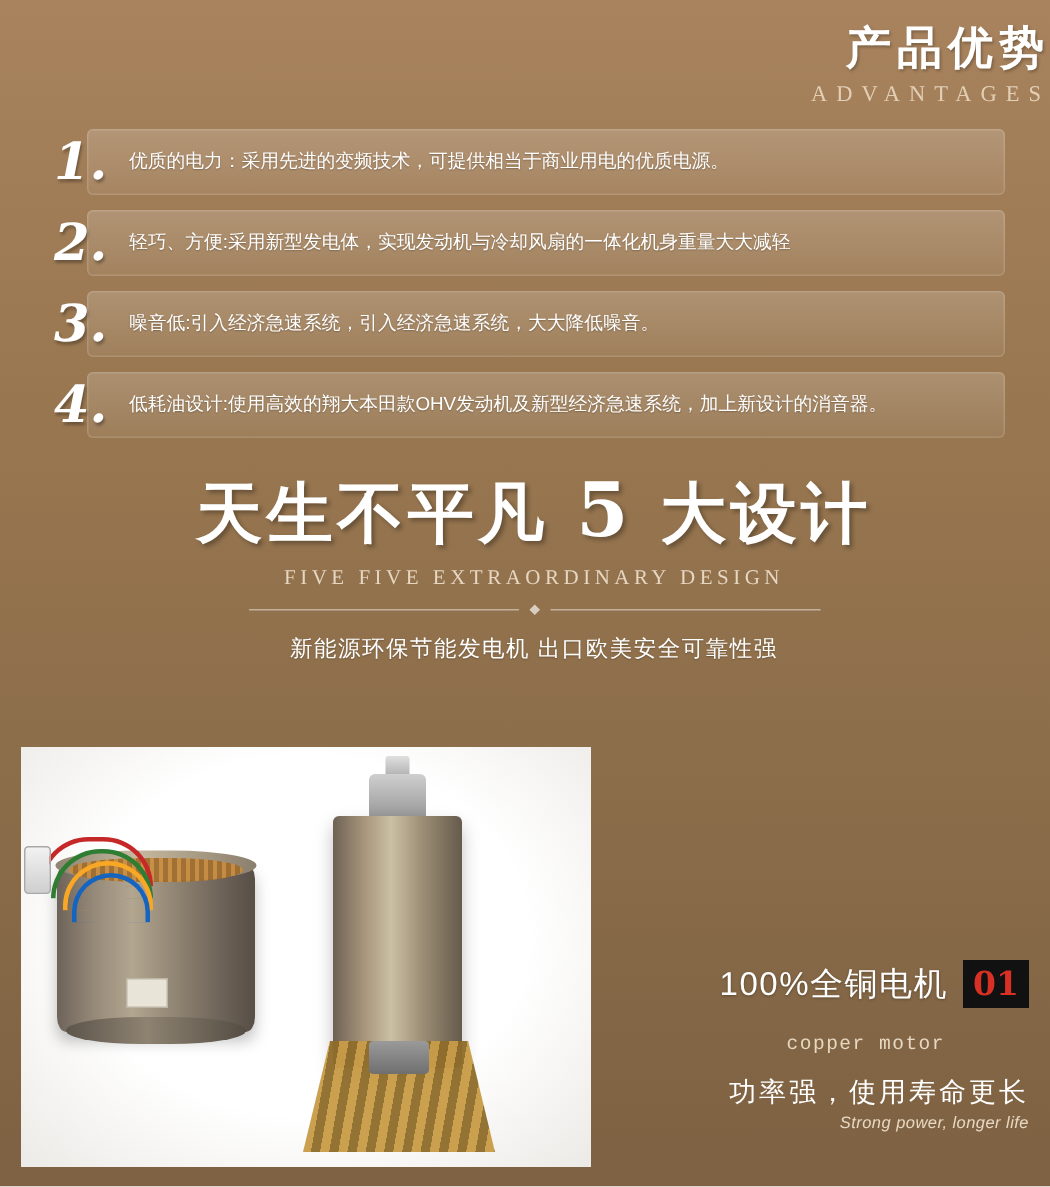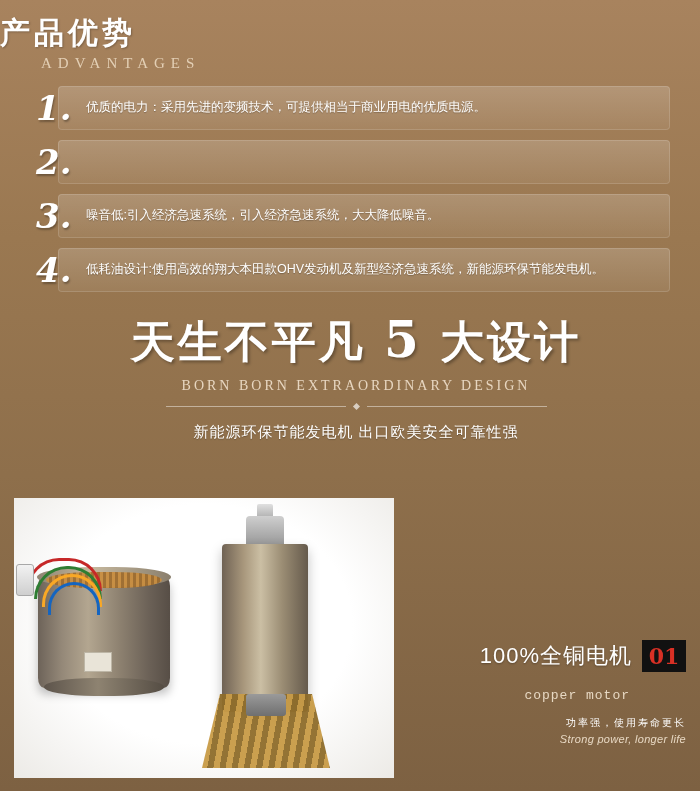--- a/index.html
+++ b/index.html
@@ -17,21 +17,21 @@
     position: relative;
     width: 700px;
     height: 791px;
     background: linear-gradient(180deg, #a8835e 0%, #9a7851 30%, #8e6f4b 60%, #7d6142 100%);
     overflow: hidden;
   }
 
   
   .header {
     padding-top: 16px;
-    text-align: left;
+    text-align: right;
   }
   .header .cn-title {
     font-family: "DejaVu Serif", "Liberation Serif", serif;
     font-size: 30px;
     font-weight: bold;
     color: #ffffff;
     letter-spacing: 4px;
     line-height: 1.15;
     text-shadow: 1px 1px 2px rgba(0,0,0,0.25);
   }
@@ -320,21 +320,21 @@
     letter-spacing: 1px;
   }
   .cap-note {
     position: absolute;
     left: 0;
     top: 76px;
     width: 276px;
     text-align: right;
   }
   .cap-note .cn {
-    font-size: 10px;
+    font-size: 18px;
     color: #ffffff;
     letter-spacing: 2px;
   }
   .cap-note .en {
     margin-top: 3px;
     font-size: 11px;
     color: #e7d8c3;
     letter-spacing: 0.3px;
     font-style: italic;
   }
@@ -353,39 +353,40 @@
 
     <div class="adv-row">
       <div class="adv-bar"></div>
       <div class="adv-num">1.</div>
       <div class="adv-text">优质的电力：采用先进的变频技术，可提供相当于商业用电的优质电源。</div>
     </div>
 
     <div class="adv-row">
       <div class="adv-bar"></div>
       <div class="adv-num">2.</div>
+      <div class="adv-text">轻巧、方便:采用新型发电体，实现发动机与冷却风扇的一体化机身重量大大减轻</div>
     </div>
 
     <div class="adv-row">
       <div class="adv-bar"></div>
       <div class="adv-num">3.</div>
       <div class="adv-text">噪音低:引入经济急速系统，引入经济急速系统，大大降低噪音。</div>
     </div>
 
     <div class="adv-row">
       <div class="adv-bar"></div>
       <div class="adv-num">4.</div>
-      <div class="adv-text">低耗油设计:使用高效的翔大本田款OHV发动机及新型经济急速系统，新能源环保节能发电机。</div>
+      <div class="adv-text">低耗油设计:使用高效的翔大本田款OHV发动机及新型经济急速系统，加上新设计的消音器。</div>
     </div>
 
   </div>
 
   <div class="slogan">
     <div class="cn"><span>天生不平凡 </span><span class="big">5</span><span> 大设计</span></div>
-    <div class="en">BORN BORN EXTRAORDINARY DESIGN</div>
+    <div class="en">FIVE FIVE EXTRAORDINARY DESIGN</div>
     <div class="rule-wrap">
       <div class="rule"></div>
       <div class="rule-dot"></div>
       <div class="rule"></div>
     </div>
     <div class="sub">新能源环保节能发电机 出口欧美安全可靠性强</div>
   </div>
 
   <div class="photo-area">
     <div class="photo-inner">

